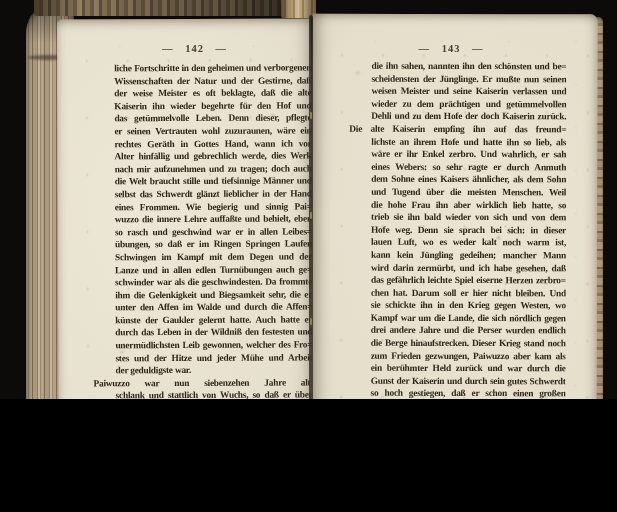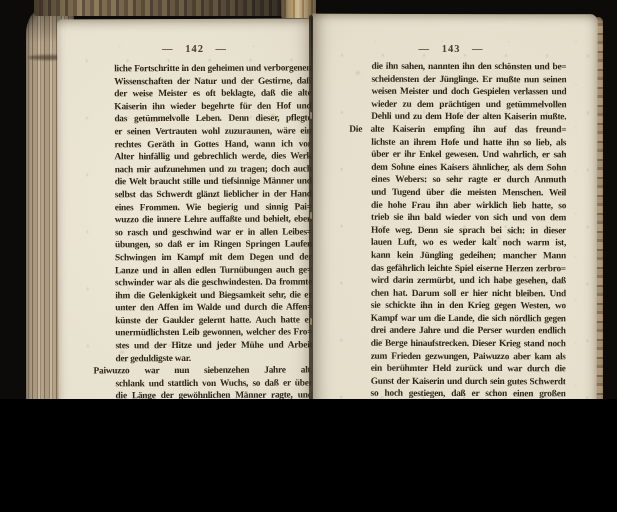--- a/index.html
+++ b/index.html
@@ -115,53 +115,54 @@
         <div class="tline">eines Frommen. Wie begierig und sinnig Pai=</div>
         <div class="tline">wuzzo die innere Lehre auffaßte und behielt, eben</div>
         <div class="tline">so rasch und geschwind war er in allen Leibes=</div>
         <div class="tline">übungen, so daß er im Ringen Springen Laufen</div>
         <div class="tline">Schwingen im Kampf mit dem Degen und der</div>
         <div class="tline">Lanze und in allen edlen Turnübungen auch ge=</div>
         <div class="tline">schwinder war als die geschwindesten. Da frommte</div>
         <div class="tline">ihm die Gelenkigkeit und Biegsamkeit sehr, die er</div>
         <div class="tline">unter den Affen im Walde und durch die Affen=</div>
         <div class="tline">künste der Gaukler gelernt hatte. Auch hatte er</div>
+        <div class="tline">durch das Leben in der Wildniß den festesten und</div>
         <div class="tline">unermüdlichsten Leib gewonnen, welcher des Fro=</div>
         <div class="tline">stes und der Hitze und jeder Mühe und Arbeit</div>
         <div class="tline nojust">der geduldigste war.</div>
         <div class="tline indent">Paiwuzzo war nun siebenzehen Jahre alt,</div>
         <div class="tline">schlank und stattlich von Wuchs, so daß er über</div>
         <div class="tline">die Länge der gewöhnlichen Männer ragte, und</div>
       </div>
     <div class="spot s1"></div>
     <div class="spot s2"></div>
     <div class="spot s3"></div>
   </div>
 
   <div class="page right">
     <div class="page-header hdr-right">— 143 —</div>
     <div class="textbody body-right">
         <div class="tline">die ihn sahen, nannten ihn den schönsten und be=</div>
         <div class="tline">scheidensten der Jünglinge. Er mußte nun seinen</div>
-        <div class="tline">weisen Meister und doch Gespielen verlassen und</div>
+        <div class="tline">weisen Meister und seine Kaiserin verlassen und</div>
         <div class="tline">wieder zu dem prächtigen und getümmelvollen</div>
-        <div class="tline">Dehli und zu dem Hofe der alten Kaiserin mußte.</div>
+        <div class="tline">Dehli und zu dem Hofe der doch Kaiserin zurück.</div>
         <div class="tline indent">Die alte Kaiserin empfing ihn auf das freund=</div>
         <div class="tline">lichste an ihrem Hofe und hatte ihn so lieb, als</div>
-        <div class="tline">über er ihr Enkel gewesen. Und wahrlich, er sah</div>
+        <div class="tline">wäre er ihr Enkel zerbro. Und wahrlich, er sah</div>
+        <div class="tline">eines Webers: so sehr ragte er durch Anmuth</div>
         <div class="tline">dem Sohne eines Kaisers ähnlicher, als dem Sohn</div>
-        <div class="tline">eines Webers: so sehr ragte er durch Anmuth</div>
         <div class="tline">und Tugend über die meisten Menschen. Weil</div>
         <div class="tline">die hohe Frau ihn aber wirklich lieb hatte, so</div>
         <div class="tline">trieb sie ihn bald wieder von sich und von dem</div>
         <div class="tline">Hofe weg. Denn sie sprach bei sich: in dieser</div>
         <div class="tline">lauen Luft, wo es weder kalt noch warm ist,</div>
         <div class="tline">kann kein Jüngling gedeihen; mancher Mann</div>
+        <div class="tline">wird darin zermürbt, und ich habe gesehen, daß</div>
         <div class="tline">das gefährlich leichte Spiel eiserne Herzen zerbro=</div>
-        <div class="tline">wird darin zermürbt, und ich habe gesehen, daß</div>
         <div class="tline">chen hat. Darum soll er hier nicht bleiben. Und</div>
         <div class="tline">sie schickte ihn in den Krieg gegen Westen, wo</div>
         <div class="tline">Kampf war um die Lande, die sich nördlich gegen</div>
         <div class="tline">drei andere Jahre und die Perser wurden endlich</div>
         <div class="tline">die Berge hinaufstrecken. Dieser Krieg stand noch</div>
         <div class="tline">zum Frieden gezwungen, Paiwuzzo aber kam als</div>
         <div class="tline">ein berühmter Held zurück und war durch die</div>
         <div class="tline">Gunst der Kaiserin und durch sein gutes Schwerdt</div>
         <div class="tline">so hoch gestiegen, daß er schon einen großen</div>
       </div>

